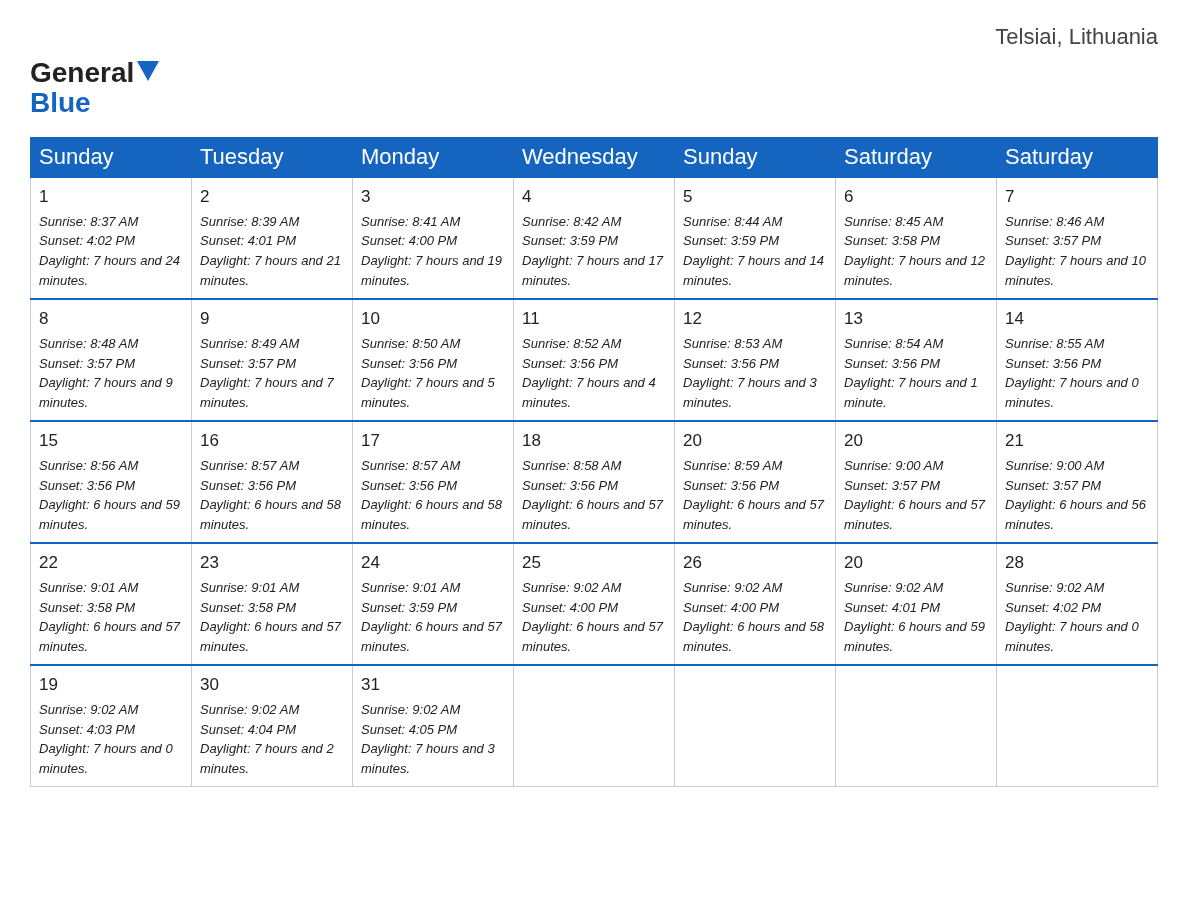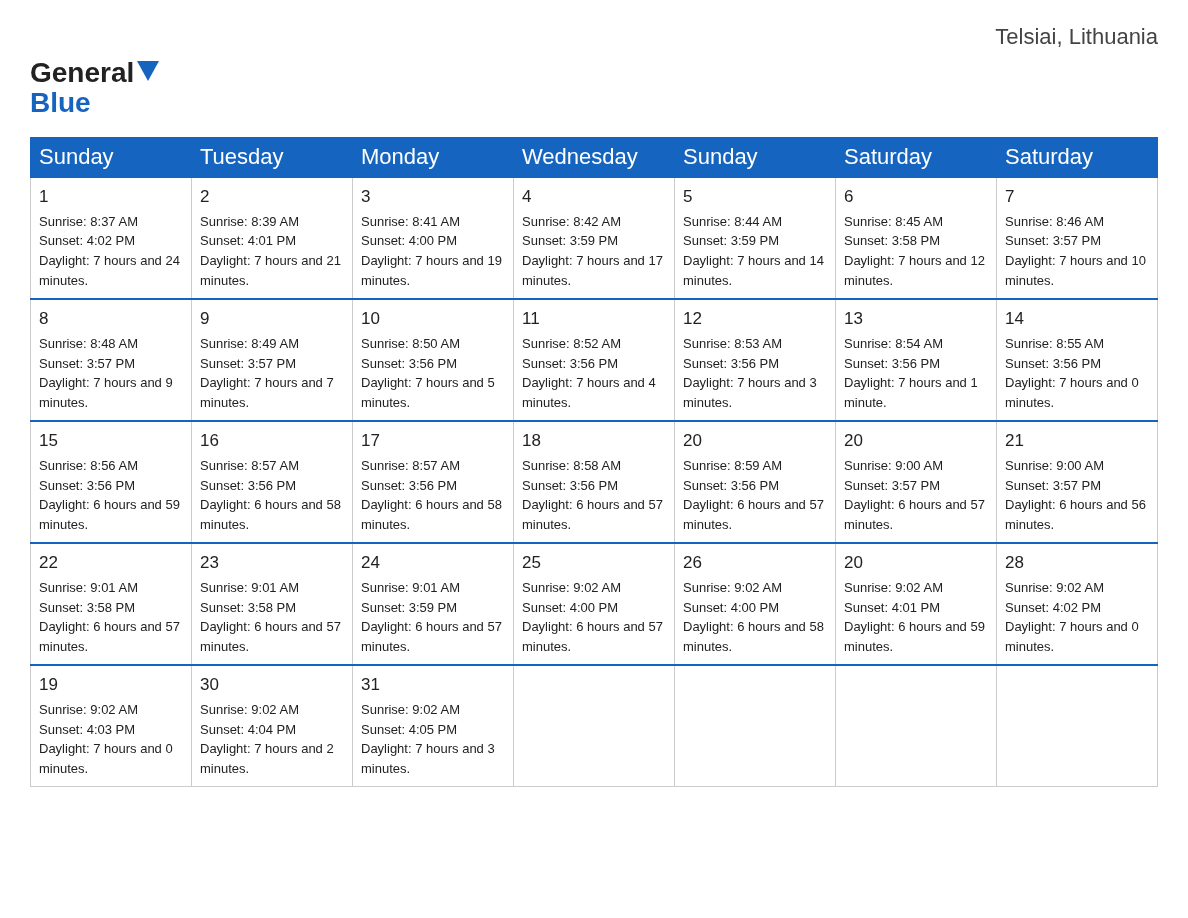--- a/index.html
+++ b/index.html
@@ -73,20 +73,21 @@
     .day-number {
       font-size: 17px;
       font-weight: normal;
       display: block;
       margin-bottom: 2px;
     }
     .day-info {
       font-size: 13px;
       color: #222;
       line-height: 1.5;
+      font-style: italic;
     }
     .empty-cell {
       background: #fff;
     }
     
     .calendar-table tbody tr:first-child td {
       border-top: 2px solid #1565C0;
     }
     .row-border td {
       border-top: 2px solid #1565C0 !important;

